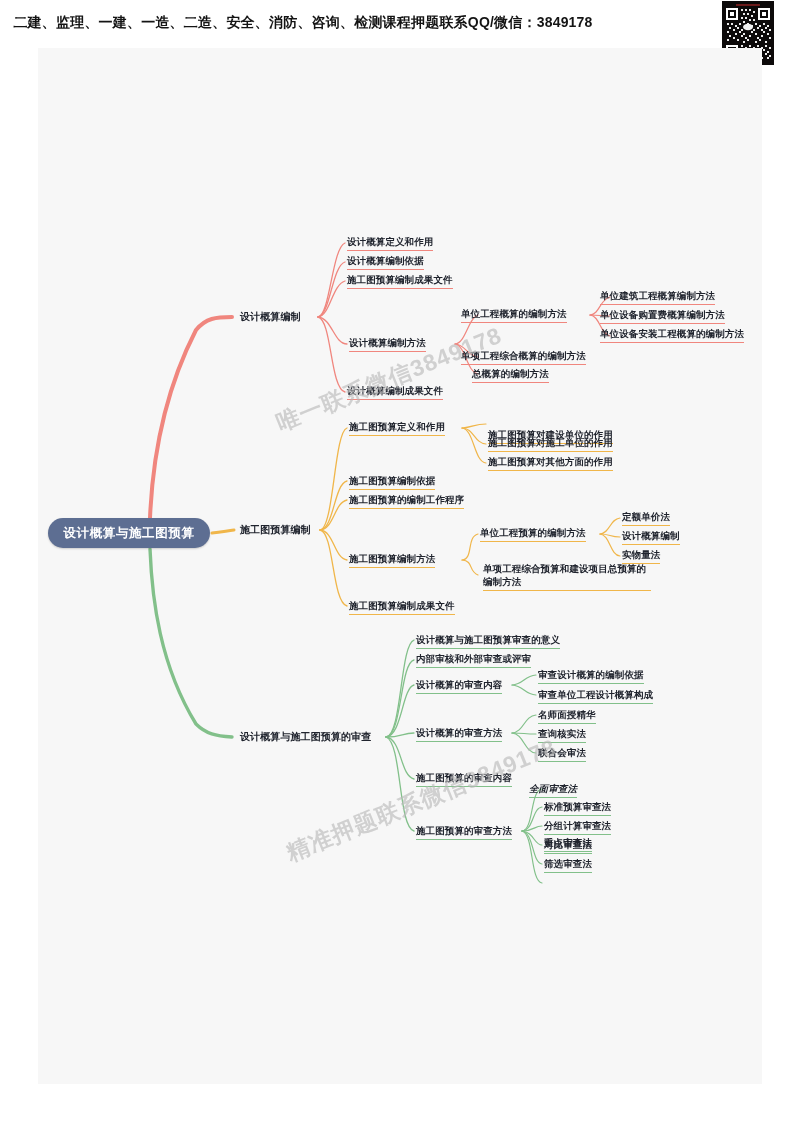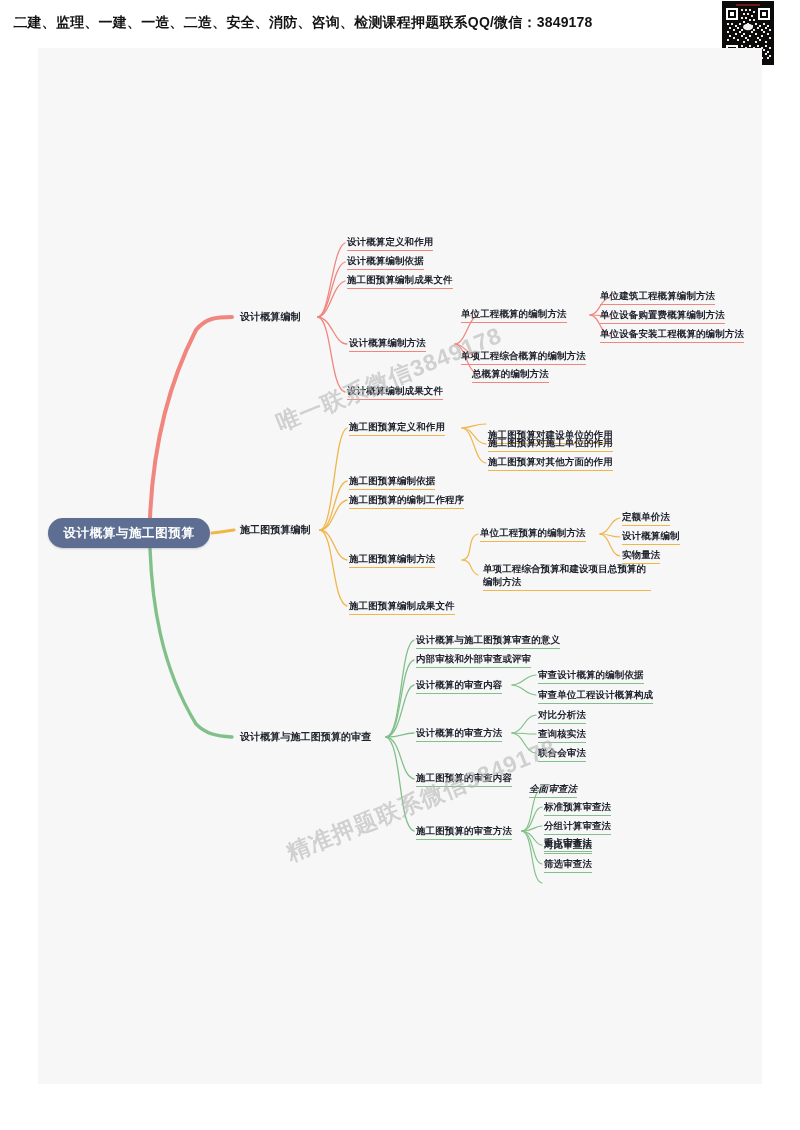--- a/index.html
+++ b/index.html
@@ -295,21 +295,21 @@
   <div class="node lvl2 ul-grn" style="left:416px;top:634px;">设计概算与施工图预算审查的意义</div>
   <div class="node lvl2 ul-grn" style="left:416px;top:653px;">内部审核和外部审查或评审</div>
   <div class="node lvl2 ul-grn" style="left:416px;top:679px;">设计概算的审查内容</div>
   <div class="node lvl2 ul-grn" style="left:416px;top:727px;">设计概算的审查方法</div>
   <div class="node lvl2 ul-grn" style="left:416px;top:772px;">施工图预算的审查内容</div>
   <div class="node lvl2 ul-grn" style="left:416px;top:825px;">施工图预算的审查方法</div>
 
   <div class="node lvl3 ul-grn" style="left:538px;top:669px;">审查设计概算的编制依据</div>
   <div class="node lvl3 ul-grn" style="left:538px;top:689px;">审查单位工程设计概算构成</div>
 
-  <div class="node lvl3 ul-grn" style="left:538px;top:709px;">对比分析法</div>
+  <div class="node lvl3 ul-grn" style="left:538px;top:709px;">名师面授精华</div>
   <div class="node lvl3 ul-grn" style="left:538px;top:728px;">查询核实法</div>
   <div class="node lvl3 ul-grn" style="left:538px;top:747px;">联合会审法</div>
 
   <div class="node lvl3 ul-grn" style="left:529px;top:783px;font-style:italic;">全面审查法</div>
   <div class="node lvl3 ul-grn" style="left:544px;top:801px;">标准预算审查法</div>
   <div class="node lvl3 ul-grn" style="left:544px;top:820px;">分组计算审查法</div>
   <div class="node lvl3 ul-grn" style="left:544px;top:839px;">对比审查法</div>
   <div class="node lvl3 ul-grn" style="left:544px;top:858px;">筛选审查法</div>
   <div class="node lvl3 ul-grn" style="left:544px;top:837px;text-align:right;">重点审查法</div>
 

